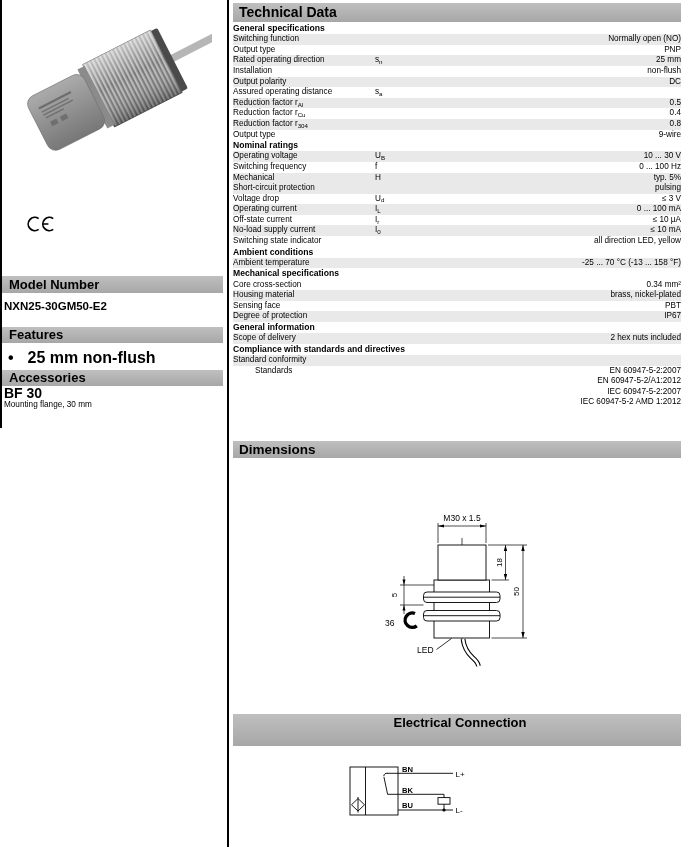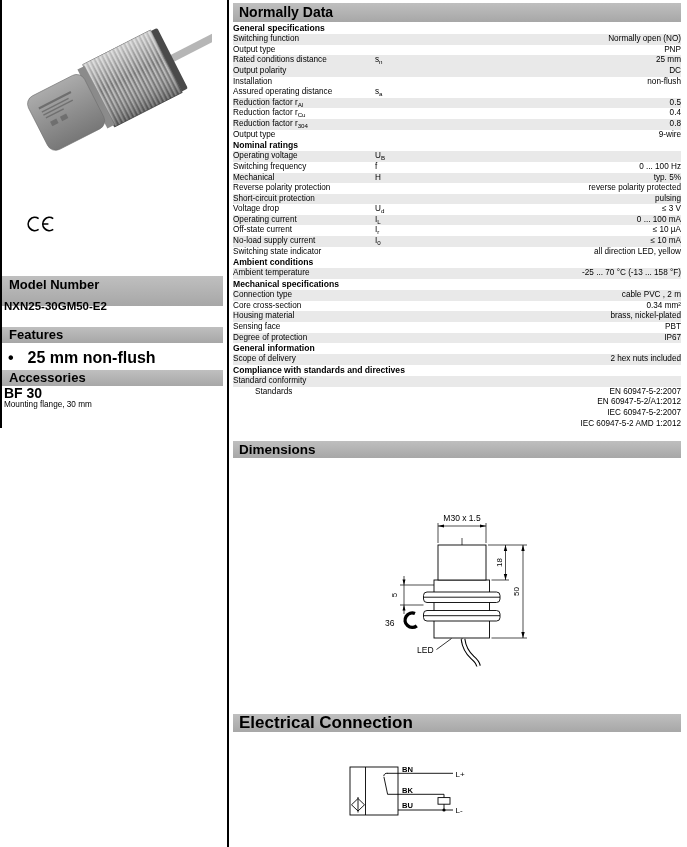--- a/index.html
+++ b/index.html
@@ -9,21 +9,21 @@
     -webkit-font-smoothing:antialiased;
   }
   
   #left-border{position:absolute;left:0;top:0;width:2px;height:428px;background:#000;}
   #col-divider{position:absolute;left:227px;top:0;width:2px;height:847px;background:#000;}
 
   
   .hdr-bar{position:absolute;background:linear-gradient(#bfbfbf,#a7a7a7);font-weight:bold;
     box-sizing:border-box;white-space:nowrap;overflow:hidden;}
   .hdr-right{left:233px;width:448px;height:19px;line-height:19px;font-size:14px;padding-left:6px;}
-  .hdr-left{left:2px;width:221px;height:30px;line-height:17px;font-size:13px;padding-left:7px;}
+  .hdr-left{left:2px;width:221px;height:17px;line-height:17px;font-size:13px;padding-left:7px;}
 
   
   #tech-table{position:absolute;left:233px;top:23px;width:448px;}
   .sec-h{font-size:8.6px;font-weight:bold;height:11.2px;line-height:11.6px;white-space:nowrap;}
   .trow{display:flex;min-height:10.6px;line-height:10.6px;font-size:8.2px;}
   .trow.g{background:#e9e9e9;}
   .lbl{padding-left:0;width:142px;flex:none;white-space:nowrap;}
   .lbl.ind{padding-left:22px;width:134px;}
   .sym{width:31px;flex:none;white-space:nowrap;}
   .val{flex:1;white-space:nowrap;text-align:right;}
@@ -90,48 +90,48 @@
 <div class="hdr-bar hdr-left" style="top:276px;">Model Number</div>
 <div class="abs" id="model-value">NXN25-30GM50-E2</div>
 
 <div class="hdr-bar hdr-left" style="top:327px;height:16px;line-height:16px;">Features</div>
 <div class="abs" id="feature-item"><span>•</span><span class="fi-label">25 mm non-flush</span></div>
 
 <div class="hdr-bar hdr-left" style="top:370px;height:16px;line-height:16px;">Accessories</div>
 <div class="abs" id="acc-name">BF 30</div>
 <div class="abs" id="acc-desc">Mounting flange, 30 mm</div>
 
-<div class="hdr-bar hdr-right" style="top:3px;">Normally Data</div>
+<div class="hdr-bar hdr-right" style="top:3px;">Technical Data</div>
 
 <div id="tech-table">
     <div class="sec-h">General specifications</div>
     <div class="trow g">
       <div class="lbl">Switching function</div>
       <div class="sym"></div>
       <div class="val">Normally open (NO)</div>
     </div>
     <div class="trow">
       <div class="lbl">Output type</div>
       <div class="sym"></div>
       <div class="val">PNP</div>
     </div>
     <div class="trow g">
-      <div class="lbl">Rated conditions distance</div>
+      <div class="lbl">Rated operating direction</div>
       <div class="sym">s<span class="sb">n</span></div>
       <div class="val">25 mm</div>
     </div>
+    <div class="trow">
+      <div class="lbl">Installation</div>
+      <div class="sym"></div>
+      <div class="val">non-flush</div>
+    </div>
     <div class="trow g">
       <div class="lbl">Output polarity</div>
       <div class="sym"></div>
       <div class="val">DC</div>
-    </div>
-    <div class="trow">
-      <div class="lbl">Installation</div>
-      <div class="sym"></div>
-      <div class="val">non-flush</div>
     </div>
     <div class="trow">
       <div class="lbl">Assured operating distance</div>
       <div class="sym">s<span class="sb">a</span></div>
     </div>
     <div class="trow g">
       <div class="lbl">Reduction factor r<span class="sb">Al</span></div>
       <div class="sym"></div>
       <div class="val">0.5</div>
     </div>
@@ -147,36 +147,32 @@
     </div>
     <div class="trow">
       <div class="lbl">Output type</div>
       <div class="sym"></div>
       <div class="val">9-wire</div>
     </div>
     <div class="sec-h">Nominal ratings</div>
     <div class="trow g">
       <div class="lbl">Operating voltage</div>
       <div class="sym">U<span class="sb">B</span></div>
+      <div class="val">10 ... 30 V</div>
     </div>
     <div class="trow">
       <div class="lbl">Switching frequency</div>
       <div class="sym">f</div>
       <div class="val">0 ... 100 Hz</div>
     </div>
     <div class="trow g">
       <div class="lbl">Mechanical</div>
       <div class="sym">H</div>
       <div class="val">typ. 5%</div>
     </div>
-    <div class="trow">
-      <div class="lbl">Reverse polarity protection</div>
-      <div class="sym"></div>
-      <div class="val">reverse polarity protected</div>
-    </div>
     <div class="trow g">
       <div class="lbl">Short-circuit protection</div>
       <div class="sym"></div>
       <div class="val">pulsing</div>
     </div>
     <div class="trow">
       <div class="lbl">Voltage drop</div>
       <div class="sym">U<span class="sb">d</span></div>
       <div class="val">≤ 3 V</div>
     </div>
@@ -200,25 +196,20 @@
       <div class="sym"></div>
       <div class="val">all direction LED, yellow</div>
     </div>
     <div class="sec-h">Ambient conditions</div>
     <div class="trow g">
       <div class="lbl">Ambient temperature</div>
       <div class="sym"></div>
       <div class="val">-25 ... 70 °C (-13 ... 158 °F)</div>
     </div>
     <div class="sec-h">Mechanical specifications</div>
-    <div class="trow g">
-      <div class="lbl">Connection type</div>
-      <div class="sym"></div>
-      <div class="val">cable PVC , 2 m</div>
-    </div>
     <div class="trow">
       <div class="lbl">Core cross-section</div>
       <div class="sym"></div>
       <div class="val">0.34 mm²</div>
     </div>
     <div class="trow g">
       <div class="lbl">Housing material</div>
       <div class="sym"></div>
       <div class="val">brass, nickel-plated</div>
     </div>
@@ -304,21 +295,21 @@
   <path d="M 35,108.5 A 7.2,7.2 0 1 0 36.8,120.8" fill="none" stroke="#000" stroke-width="3.4"></path>
 
   <text x="82" y="16" font-size="8.5" text-anchor="middle">M30 x 1.5</text>
   <text x="121.5" y="57.5" font-size="8" text-anchor="middle" transform="rotate(-90 121.5 57.5)">18</text>
   <text x="138.5" y="86.5" font-size="8" text-anchor="middle" transform="rotate(-90 138.5 86.5)">50</text>
   <text x="17" y="90" font-size="8" text-anchor="middle" transform="rotate(-90 17 90)">5</text>
   <text x="5" y="121" font-size="8.5">36</text>
   <text x="37" y="148" font-size="8.5">LED</text>
 </svg>
 
-<div class="hdr-bar hdr-right" style="top:714px;height:18px;line-height:18px;font-size:17px;">Electrical Connection</div>
+<div class="hdr-bar hdr-right" style="top:714px;height:32px;line-height:18px;font-size:13px;text-align:center;">Electrical Connection</div>
 
 <svg class="abs" style="left:340px;top:755px;" width="180" height="70" viewBox="0 0 180 70">
   <g stroke="#000" stroke-width="0.9" fill="none">
     <rect x="10" y="12" width="48" height="48"></rect>
     <line x1="25.5" y1="12" x2="25.5" y2="60"></line>
 
     <g>
       <polygon points="18,43.5 24.5,49.8 18,56 11.5,49.8" fill="#fff"></polygon>
       <line x1="18" y1="42" x2="18" y2="57.5"></line>
     </g>

